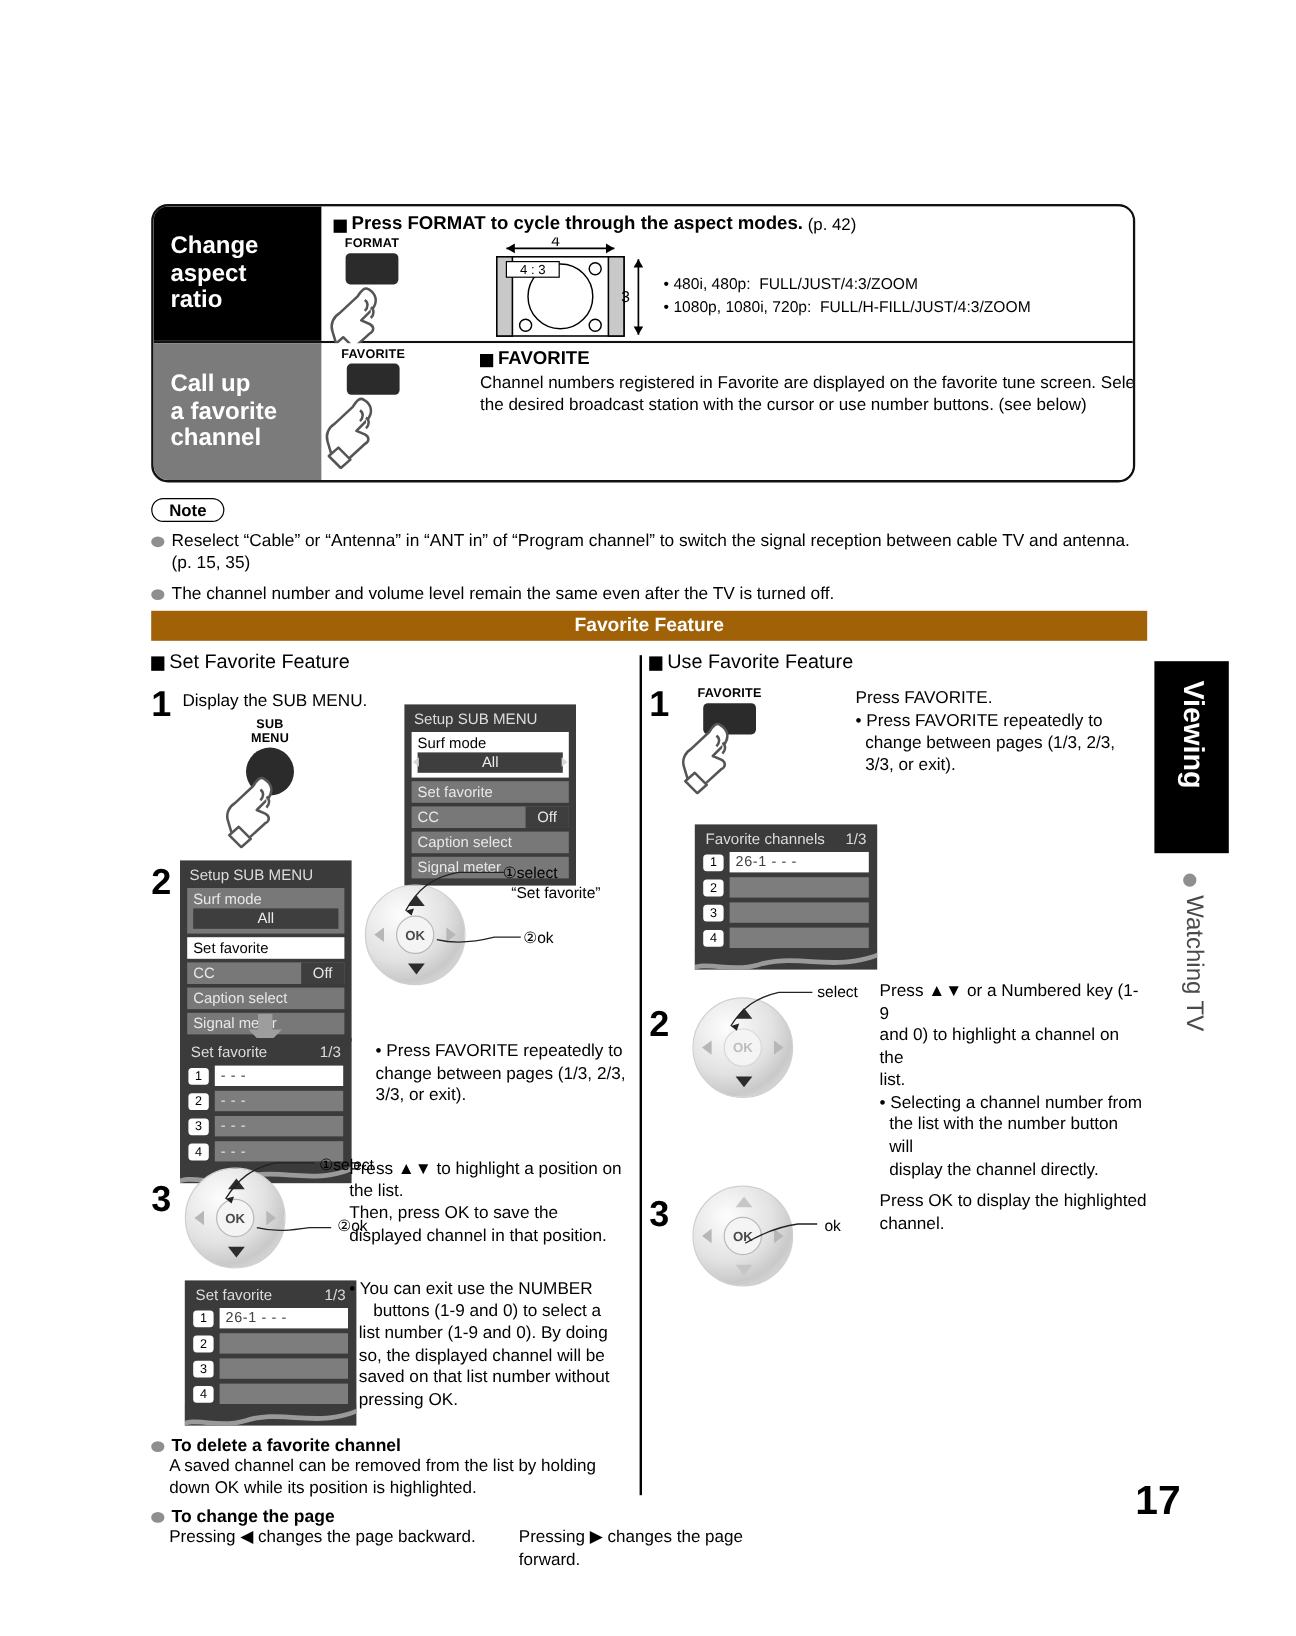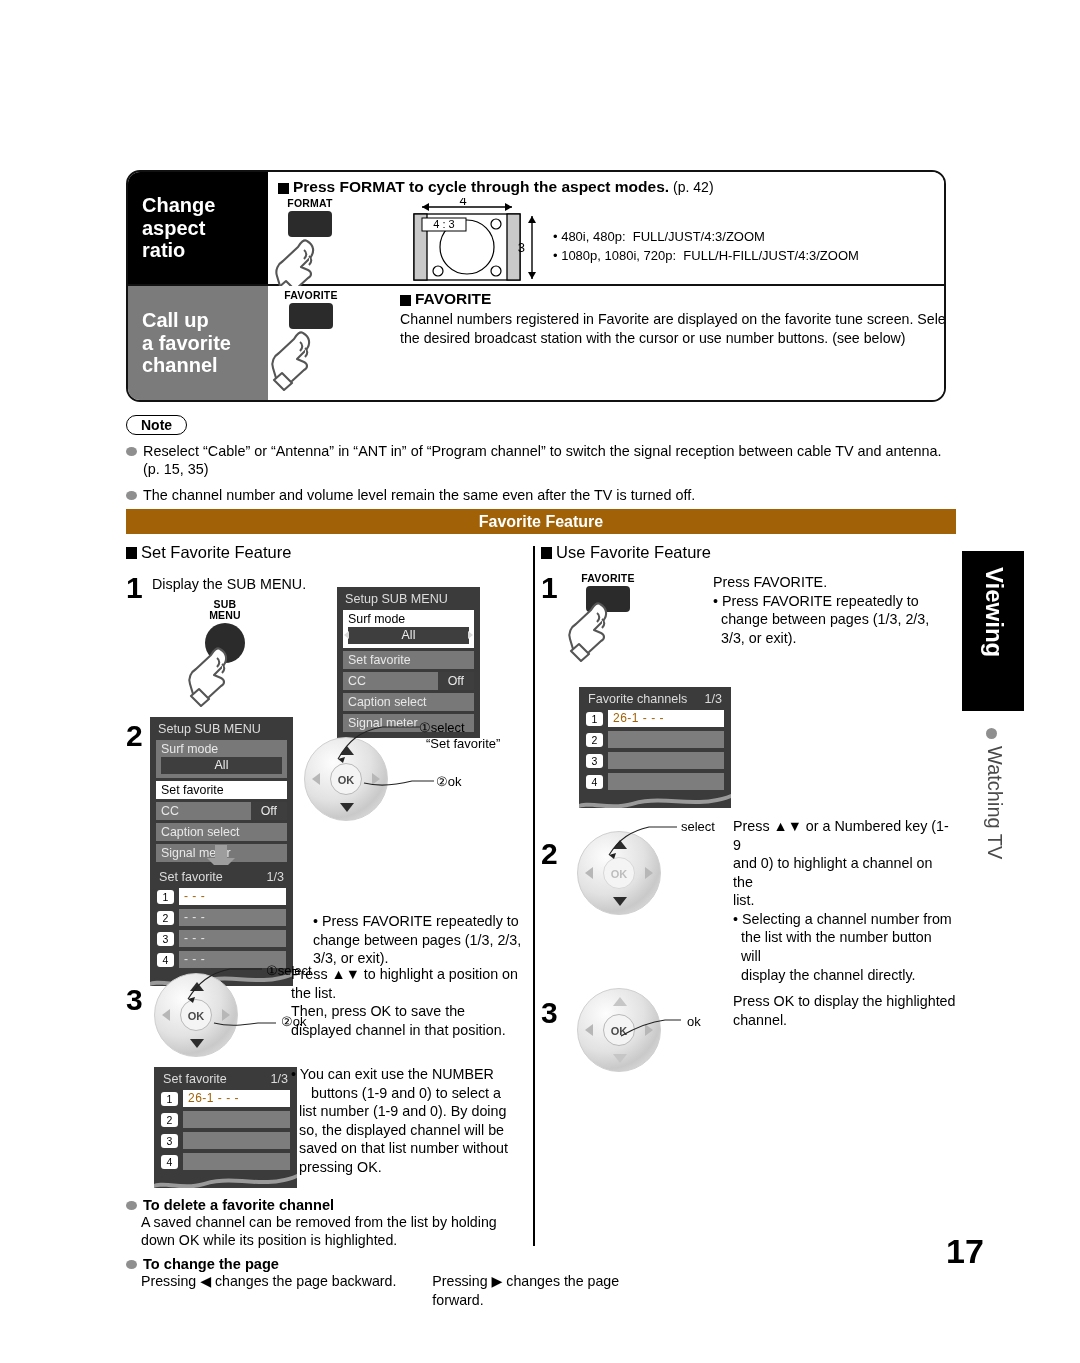--- a/index.html
+++ b/index.html
@@ -104,21 +104,21 @@
   .favpanel .osd-title{ display:flex; justify-content:space-between; margin-right:2px;}
   .fav-row{ display:flex; align-items:center; margin-bottom:4px; }
   .fav-key{
     width:17px; height:14px; background:#fff; color:#000; font-size:10.5px;
     border-radius:3px; text-align:center; line-height:14px; flex:0 0 17px; font-weight:normal;
   }
   .fav-val{
     flex:1; margin-left:5px; height:17px; background:#7d7d7d; color:#e6e6e6;
     font-size:12px; line-height:17px; padding-left:5px; letter-spacing:.5px;
   }
-  .fav-val.hl{ background:#fff; color:#a16207; }
+  .fav-val.hl{ background:#fff; color:#404040; }
 
   
   .pad{ position:relative; width:84px; height:84px; }
   .pad .ring{
     position:absolute; inset:0; border-radius:50%;
     background:radial-gradient(circle at 34% 30%, #fdfdfd 0%, #e2e2e2 48%, #c9c9c9 70%, #efefef 100%);
     border:1px solid #cfcfcf;
   }
   .pad .okc{
     position:absolute; left:26px; top:26px; width:32px; height:32px; border-radius:50%;
@@ -402,21 +402,21 @@
       <div class="fav-row" style="margin-bottom:0;">
         <span class="fav-key">4</span>
         <span class="fav-val">- - -</span>
       </div>
       <svg width="143" height="18" style="display:block;margin:0 -7px;" viewBox="0 0 143 18">
         <path d="M0 0 H143 V4 C110 18 80 2 50 12 C30 18 12 10 0 14 Z" fill="#3b3b3b"></path>
         <path d="M0 14 C12 10 30 18 50 12 C80 2 110 18 143 4 V8 C110 22 80 6 50 16 C30 22 12 14 0 18 Z" fill="#9a9a9a"></path>
       </svg>
     </div>
 
-    <div class="bullets" style="position:absolute;left:187px;top:150px;width:210px;margin-top:45px;">• Press FAVORITE repeatedly to change between pages (1/3, 2/3, 3/3, or exit).</div>
+    <div class="bullets" style="position:absolute;left:187px;top:150px;width:210px;">• Press FAVORITE repeatedly to change between pages (1/3, 2/3, 3/3, or exit).</div>
   </div>
 
   <div style="position:relative; height:240px;">
     <div class="step-num" style="position:absolute;left:0;top:20px;">3</div>
 
     <div class="pad" style="position:absolute;left:28px;top:6px;">
       <div class="ring"></div>
       <div class="tri up"></div>
       <div class="tri dn"></div>
       <div class="tri lf"></div>

